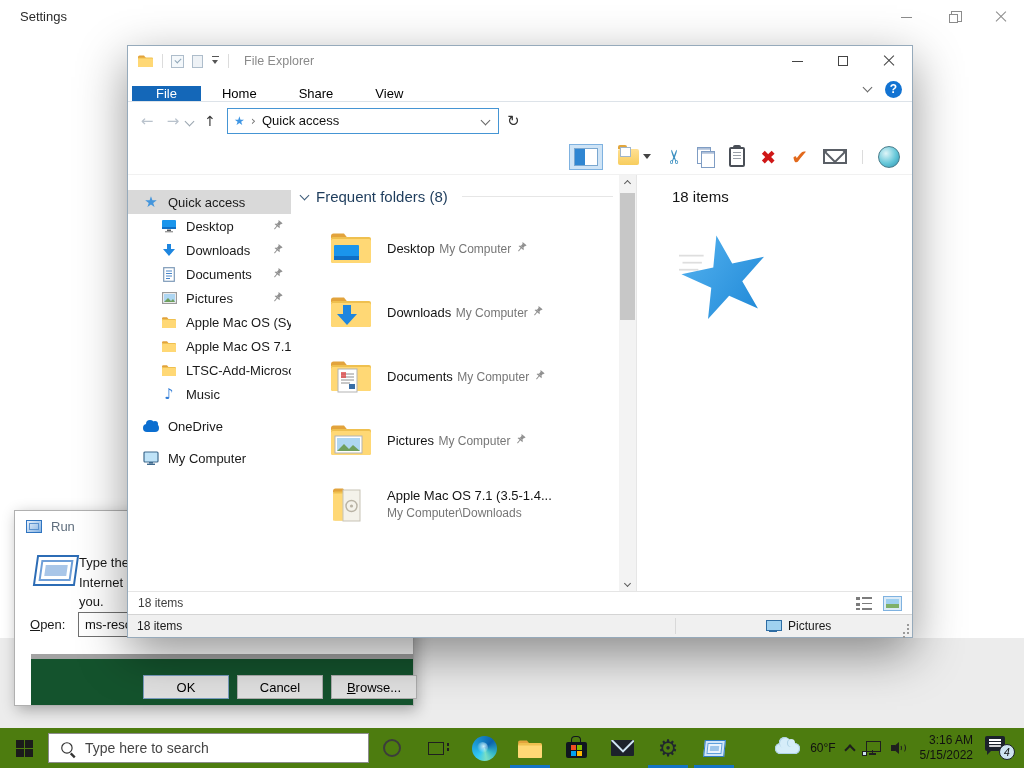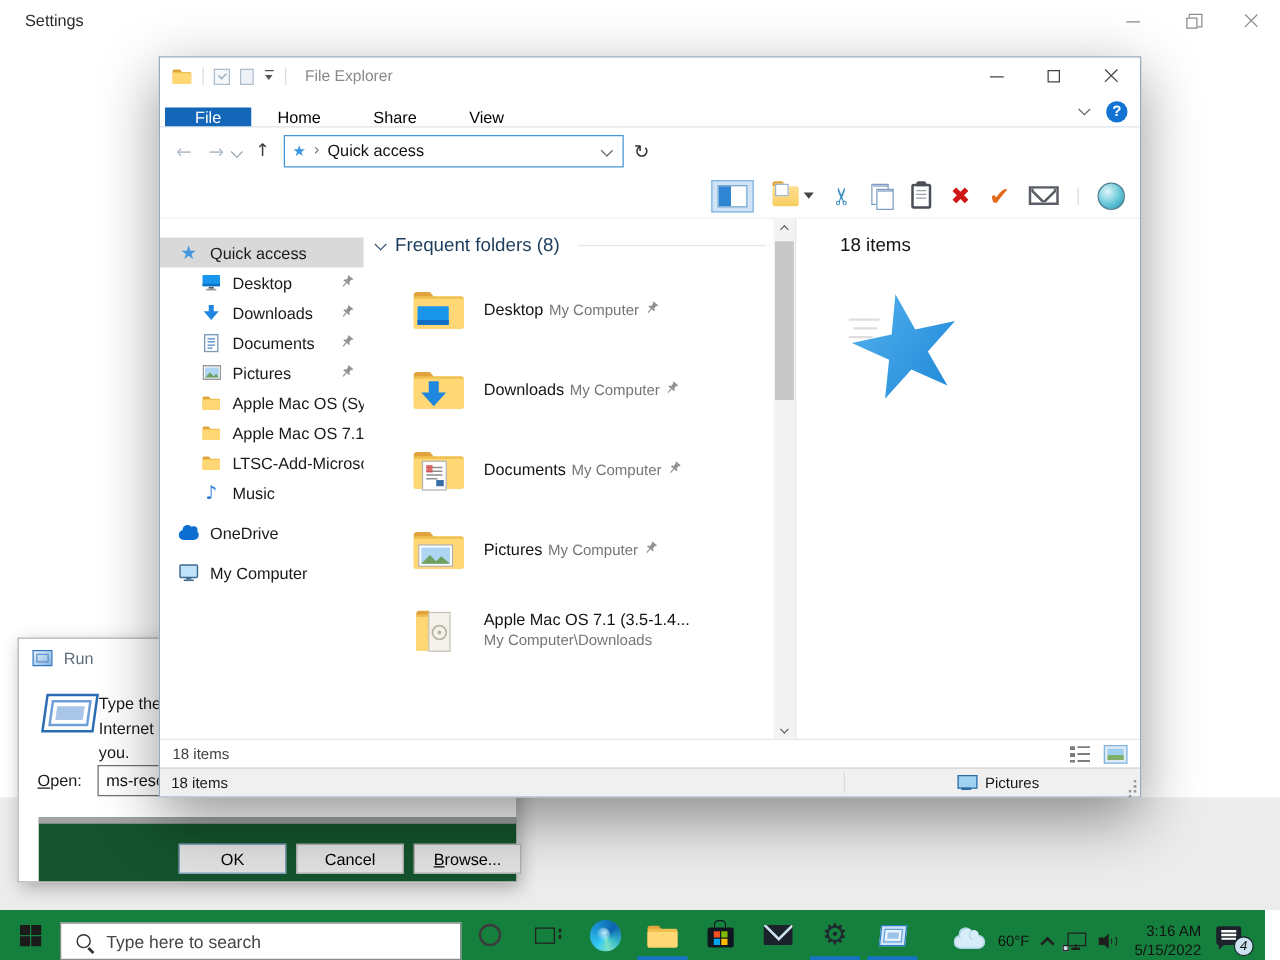--- a/index.html
+++ b/index.html
@@ -154,21 +154,21 @@
 .s2-sep{position:absolute;left:547px;top:3px;bottom:3px;width:1px;background:#d9d9d9}
 .s2-zone{position:absolute;left:637px;display:flex;align-items:center;gap:7px}
 .pc-ico{position:relative;width:16px;height:12px}
 .pc-ico::before{content:"";position:absolute;left:1px;top:0;width:14px;height:9px;background:#9fd1f0;border:1.5px solid #2e6da4}
 .pc-ico::after{content:"";position:absolute;left:4px;bottom:0;width:8px;height:1.6px;background:#2e6da4}
 .grip{position:absolute;right:3px;bottom:3px;width:10px;height:10px}
 .grip::before{content:"";position:absolute;right:0;bottom:0;width:2px;height:2px;background:#9a9a9a;box-shadow:-4px 4px 0 #9a9a9a,0 -4px 0 #9a9a9a,-4px 0 0 #9a9a9a,0 0 0 #9a9a9a,-8px 8px 0 transparent}
 .grip::after{content:"";position:absolute;right:0;bottom:4px;width:2px;height:2px;background:#9a9a9a;box-shadow:0 -4px 0 #9a9a9a}
 
 
-.tb{position:absolute;left:0;right:12px;bottom:0;height:40px;background:#15803d;display:flex;align-items:flex-end;z-index:10}
+.tb{position:absolute;left:0;right:0;bottom:0;height:40px;background:#4d7c0f;display:flex;align-items:center;z-index:10}
 .tb-btn{width:46px;height:40px;display:flex;align-items:center;justify-content:center;position:relative;flex-shrink:0}
 .tb-btn.active::after{content:"";position:absolute;left:3px;right:3px;bottom:0;height:3px;background:#1574c4}
 .winlogo{width:17px;height:17px;display:grid;grid-template-columns:8px 8px;grid-template-rows:8px 8px;gap:1px}
 .winlogo i{background:#1b1b1b}
 .tb-search{width:321px;height:30px;background:#fff;border:1px solid #8c8c8c;display:flex;align-items:center;gap:11px;padding:0 12px;flex-shrink:0}
 .tb-search .mag{transform:scale(1.15)}
 .tb-search .mag::before{border-color:#333}.tb-search .mag::after{background:#333}
 .tb-input{border:0;outline:0;flex:1;font-size:14px;color:#333;font-family:inherit;background:transparent}
 .tb-input::placeholder{color:#454545;opacity:1}
 .cort{width:18px;height:18px;border:2px solid #3c3c3c;border-radius:50%}

